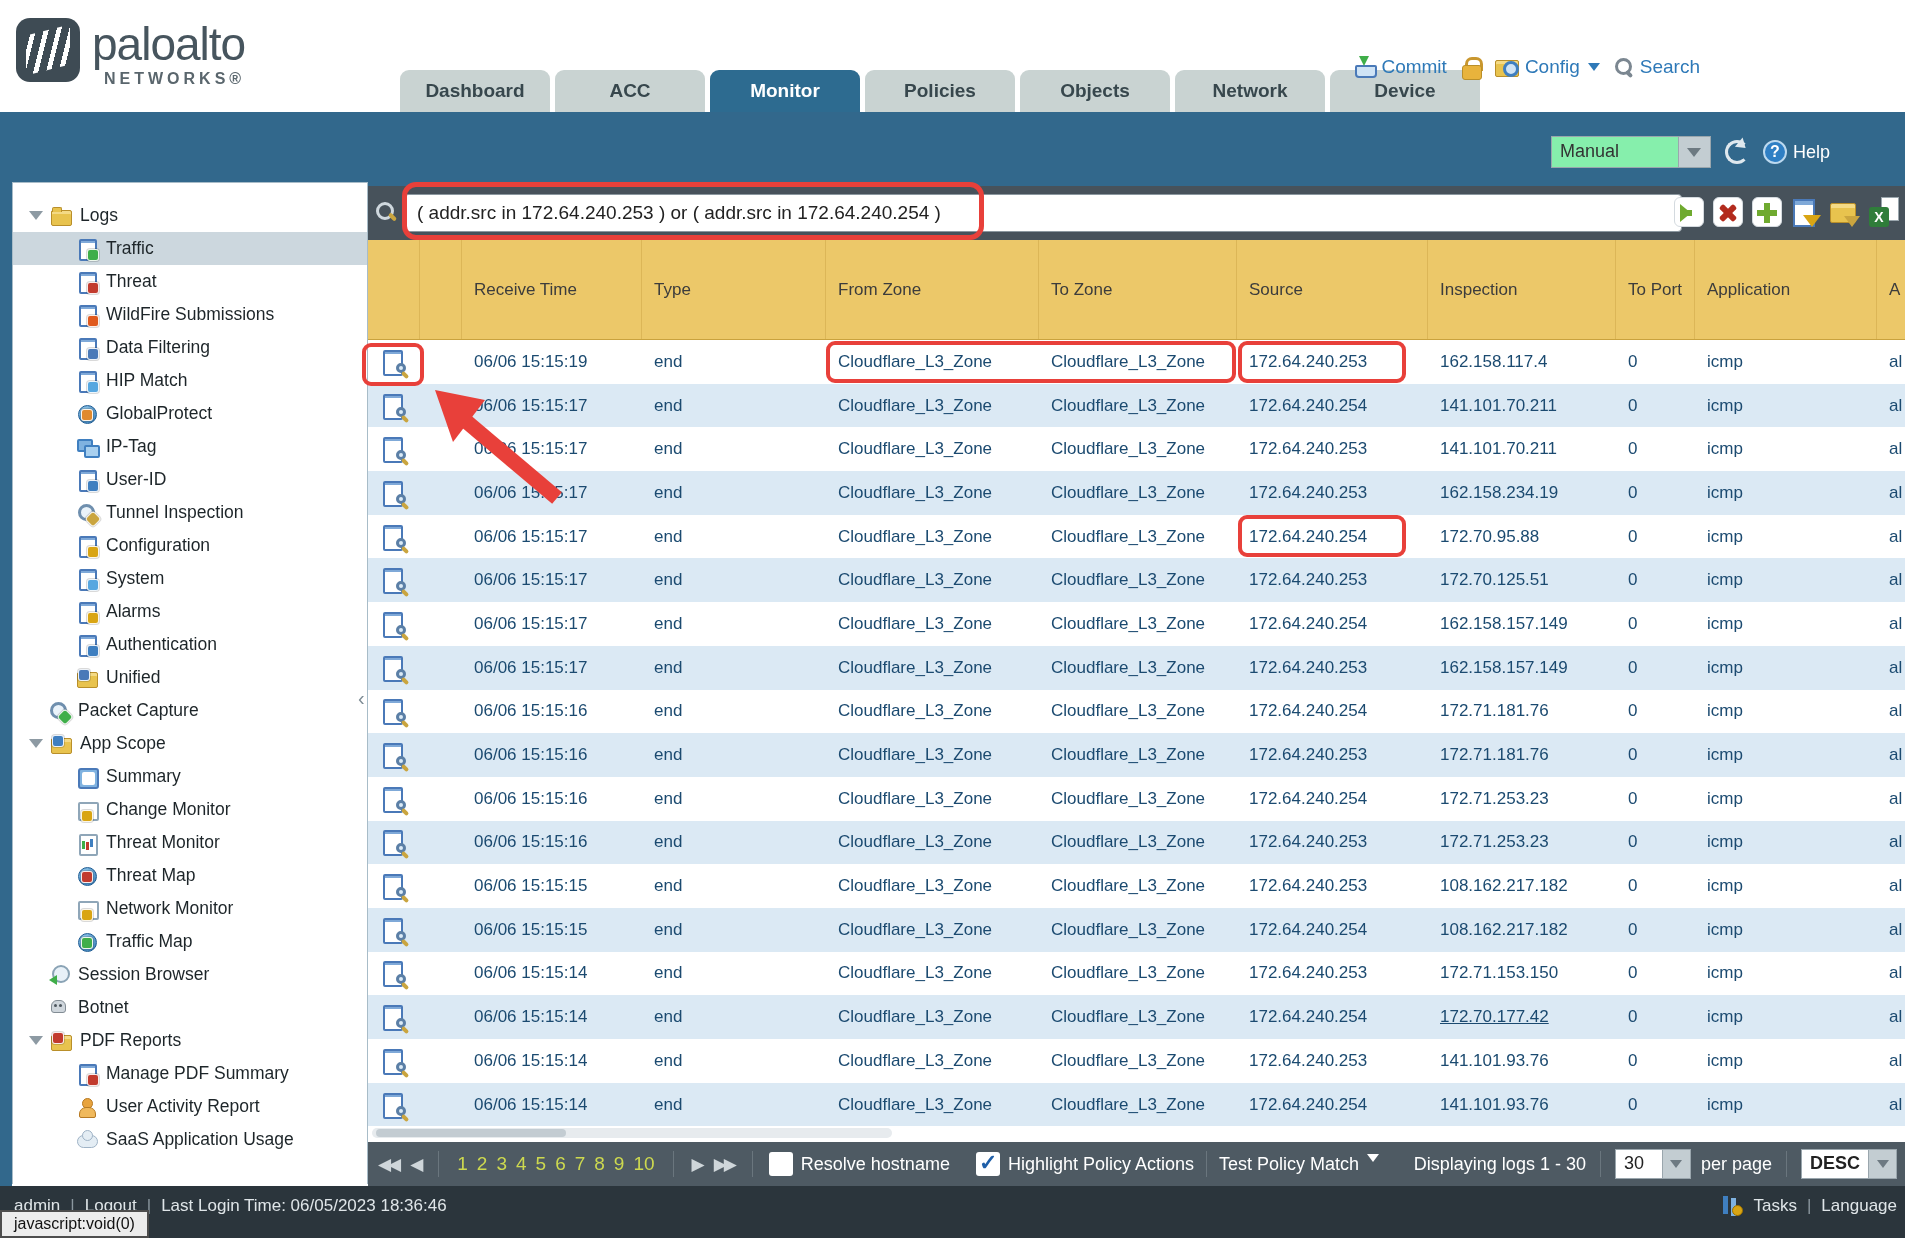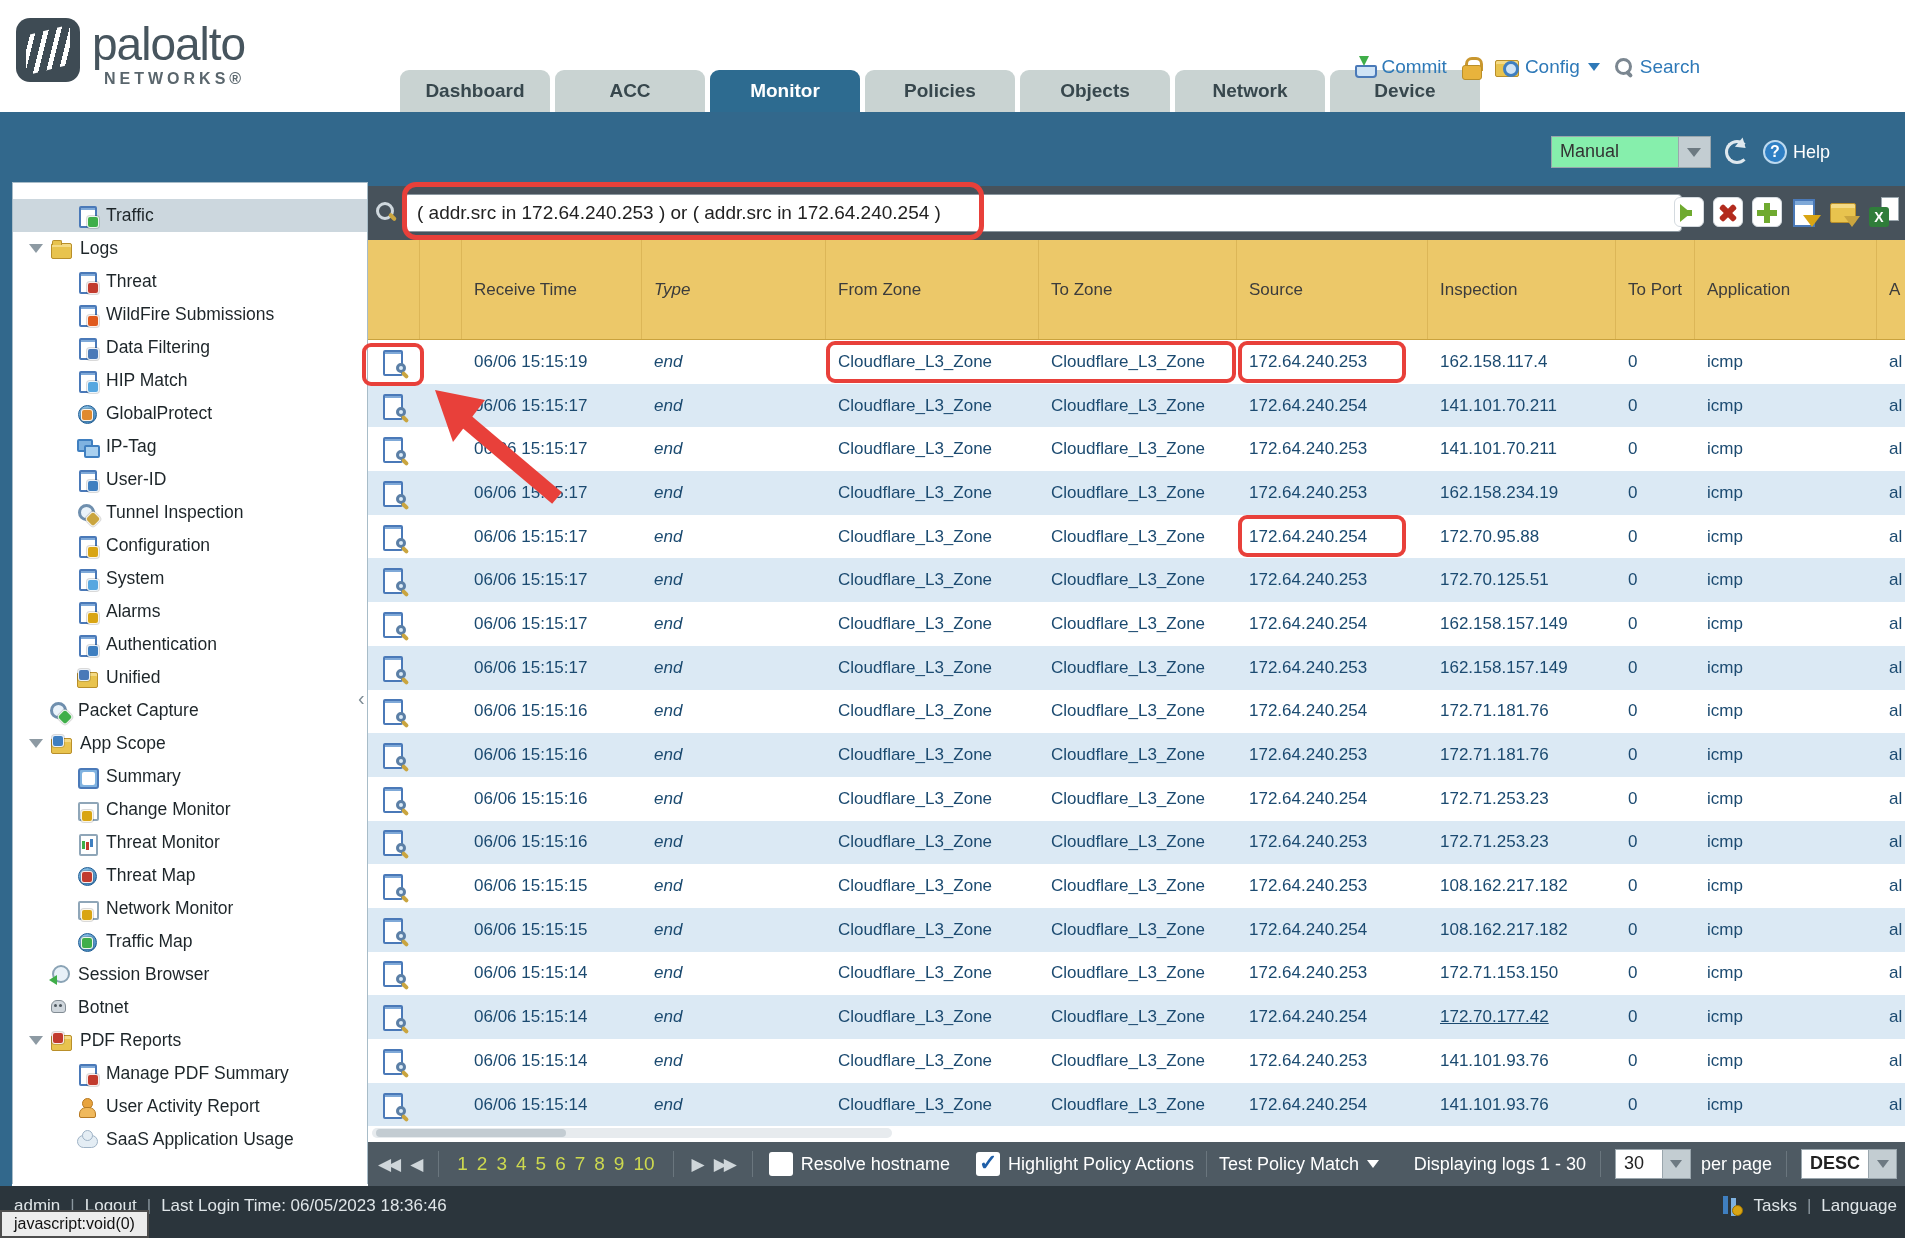--- a/index.html
+++ b/index.html
@@ -124,21 +124,21 @@
   
   .tablewrap { position:absolute; left:368px; top:240px; width:1537px; height:886px; background:#fff; overflow:hidden; }
   .thead { display:flex; height:100px; background:#ecc869; border-bottom:1px solid #c9a23e; }
   .thead .hc { border-right:1px solid #dcb657; display:flex; align-items:center; padding-left:12px; font-size:17px; color:#3c3c3c; white-space:nowrap; overflow:hidden; }
   .trow { display:flex; height:43.7px; }
   .trow:nth-child(even) { background:#dbe9f4; }
   .trow .tc { display:flex; align-items:center; padding-left:12px; font-size:17px; color:#1b4a70; white-space:nowrap; overflow:hidden; }
   .c0 { width:52px; flex:0 0 52px; justify-content:center; padding-left:0 !important; }
   .c1 { width:42px; flex:0 0 42px; padding-left:0 !important; }
   .c2 { width:180px; flex:0 0 180px; }
-  .c3 { width:184px; flex:0 0 184px;font-style:italic; }
+  .c3 { width:184px; flex:0 0 184px; }
   .c4 { width:213px; flex:0 0 213px; }
   .c5 { width:198px; flex:0 0 198px; }
   .c6 { width:191px; flex:0 0 191px; }
   .c7 { width:188px; flex:0 0 188px; }
   .c8 { width:79px; flex:0 0 79px; }
   .c9 { width:182px; flex:0 0 182px; }
   .c10 { flex:1; border-right:none !important; }
   .linkcell { text-decoration:underline; }
 
   
@@ -157,21 +157,21 @@
   .navbtn { color:#cfd6da; font-size:17px; letter-spacing:-3px; margin:0 6px; }
   .pages { display:flex; gap:9px; margin:0 6px; }
   .pages span { color:#cdd94f; font-size:19px; }
   .cb { width:24px; height:24px; background:#fff; border-radius:3px; margin:0 8px 0 4px; position:relative; }
   .cb.checked::after { content:"\2713"; position:absolute; left:3px; top:-2px; font-size:22px; font-weight:bold; color:#1f5fa8; }
   .pag-right { margin-left:auto; display:flex; align-items:center; gap:10px; padding-right:8px; }
   .mini-sel { display:flex; }
   .mini-sel .v { background:#fff; color:#222; font-size:18px; padding:3px 8px; min-width:48px; height:30px; border:1px solid #9aa6ad; }
   .mini-sel .b { width:28px; height:30px; background:#c3cdd2; border:1px solid #9aa6ad; border-left:none; display:flex; align-items:center; justify-content:center; }
   .mini-sel .b i { width:0; height:0; border-left:6px solid transparent; border-right:6px solid transparent; border-top:8px solid #6d7a82; }
-  .tpm { display:flex; align-items:center; gap:8px; }
+  .tpm { display:flex; gap:8px; }
   .tpm i { width:0; height:0; border-left:6px solid transparent; border-right:6px solid transparent; border-top:8px solid #fff; }
 
   
   .statusbar { position:absolute; left:0; top:1186px; width:1905px; height:52px; background:#2b353c; color:#dfe5e8; font-size:17px; }
   .sb-left { position:absolute; left:14px; top:10px; display:flex; align-items:center; gap:10px; }
   .sb-right { position:absolute; right:8px; top:10px; display:flex; align-items:center; gap:10px; }
   .sb-sep { color:#8b979f; }
   .ic-tasks { position:relative; width:20px; height:20px; }
   .ic-tasks::before { content:""; position:absolute; left:0; top:0; width:5px; height:18px; background:#3f7fc0; box-shadow:8px 2px 0 #7fb2e0; }
   .ic-tasks::after { content:""; position:absolute; right:0; bottom:0; width:9px; height:9px; border-radius:50%; background:#d9a514; border:1px solid #9c7100; }
@@ -233,28 +233,28 @@
     </div>
     <div class="ic-refresh"></div>
     <div class="help-area">
       <div class="ic-help">?</div>
       <span>Help</span>
     </div>
   </div>
 
   <div class="sidebar">
     <div class="tree">
-        <div class="tree-item lvl1 sel">
-          <span class="tico ticon g-doc has-b" style="--b: #3fae49;"></span>
-          <span class="tlabel">Traffic</span>
-        </div>
         <div class="tree-item lvl0">
           <span class="tri"></span>
           <span class="tico ticon g-folder"></span>
           <span class="tlabel">Logs</span>
+        </div>
+        <div class="tree-item lvl1 sel">
+          <span class="tico ticon g-doc has-b" style="--b: #3fae49;"></span>
+          <span class="tlabel">Traffic</span>
         </div>
         <div class="tree-item lvl1">
           <span class="tico ticon g-doc has-b" style="--b: #c23b2e;"></span>
           <span class="tlabel">Threat</span>
         </div>
         <div class="tree-item lvl1">
           <span class="tico ticon g-doc has-b" style="--b: #e05a1e;"></span>
           <span class="tlabel">WildFire Submissions</span>
         </div>
         <div class="tree-item lvl1">

